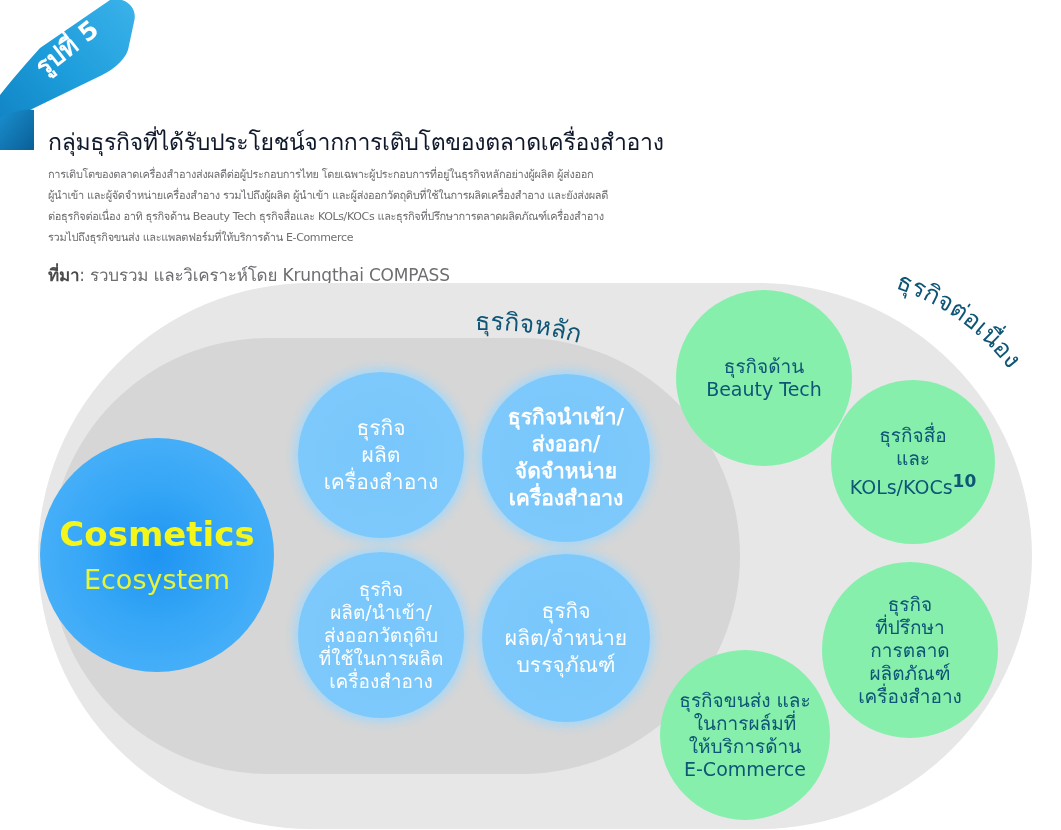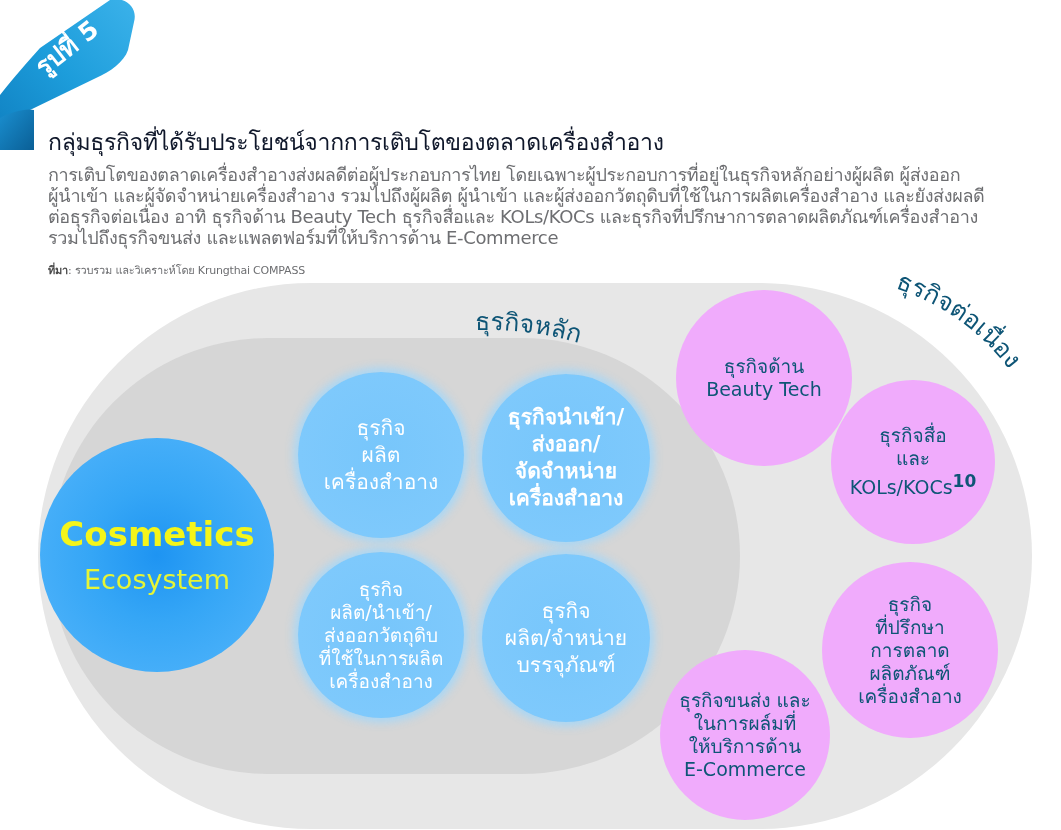--- a/index.html
+++ b/index.html
@@ -2,33 +2,33 @@
 <html><head>
 <meta charset="utf-8">
 <style>
   html, body { margin:0; padding:0; }
   body { width:1061px; height:830px; background:#ffffff; position:relative; overflow:hidden;
          font-family: "DejaVu Sans", "Liberation Sans", sans-serif; }
   .ribbon { position:absolute; left:0; top:0; width:140px; height:150px; }
   .ribbon-label { position:absolute; left:26px; top:54px; color:#ffffff; font-weight:bold; font-size:25px;
                   transform:rotate(-38deg); transform-origin:left top; white-space:nowrap; }
   .title { position:absolute; left:48px; top:124px; font-size:23px; color:#0f172a; white-space:nowrap; letter-spacing:-0.3px; }
-  .desc { position:absolute; left:48px; top:164px; width:1000px; font-size:18px; line-height:21px; color:#6d6e71; letter-spacing:-0.35px; }
+  .desc { position:absolute; left:48px; top:164px; width:1000px; font-size:11px; line-height:21px; color:#6d6e71; letter-spacing:-0.35px; }
   .desc p { margin:0; white-space:nowrap; }
-  .source { position:absolute; left:48px; top:261px; font-size:11px; color:#6d6e71; white-space:nowrap; letter-spacing:-0.2px; }
+  .source { position:absolute; left:48px; top:261px; font-size:17px; color:#6d6e71; white-space:nowrap; letter-spacing:-0.2px; }
   .source b { color:#4a4a4a; }
   .outer-pill { position:absolute; left:38px; top:283px; width:994px; height:546px; border-radius:273px; background:#e7e7e7; }
   .inner-pill { position:absolute; left:50px; top:338px; width:690px; height:436px; border-radius:218px; background:#d6d6d6; }
   .circle { position:absolute; border-radius:50%; display:flex; flex-direction:column; align-items:center; justify-content:center; text-align:center; }
   .big { background: radial-gradient(ellipse at 50% 50%, #1e94f2 0%, #35a6f6 40%, #55b6fb 100%); }
   .big .l1 { color:#f4f51a; font-weight:bold; font-size:34px; line-height:42px; }
   .big .l2 { color:#e6f536; font-size:27px; line-height:34px; }
   .core { background: radial-gradient(circle at 50% 50%, #77c6fb 0%, #7ec9fc 70%, #a9dcfd 100%);
           box-shadow: 0 0 10px 4px rgba(160,215,252,0.9); color:#ffffff; font-size:21px; line-height:27px; }
-  .rel { background:#f0abfc; color:#0e5576; font-size:19px; line-height:23px; }
+  .rel { background:#86efac; color:#0e5576; font-size:19px; line-height:23px; }
   .rel sup { font-size:17px;font-weight:bold; }
   svg.arc { position:absolute; left:0; top:0; overflow:visible; }
 </style>
 </head>
 <body>
 
 <div class="ribbon">
   <svg width="140" height="150" viewBox="0 0 140 150">
     <defs>
       <linearGradient id="rg" x1="0" y1="1" x2="1" y2="0">

